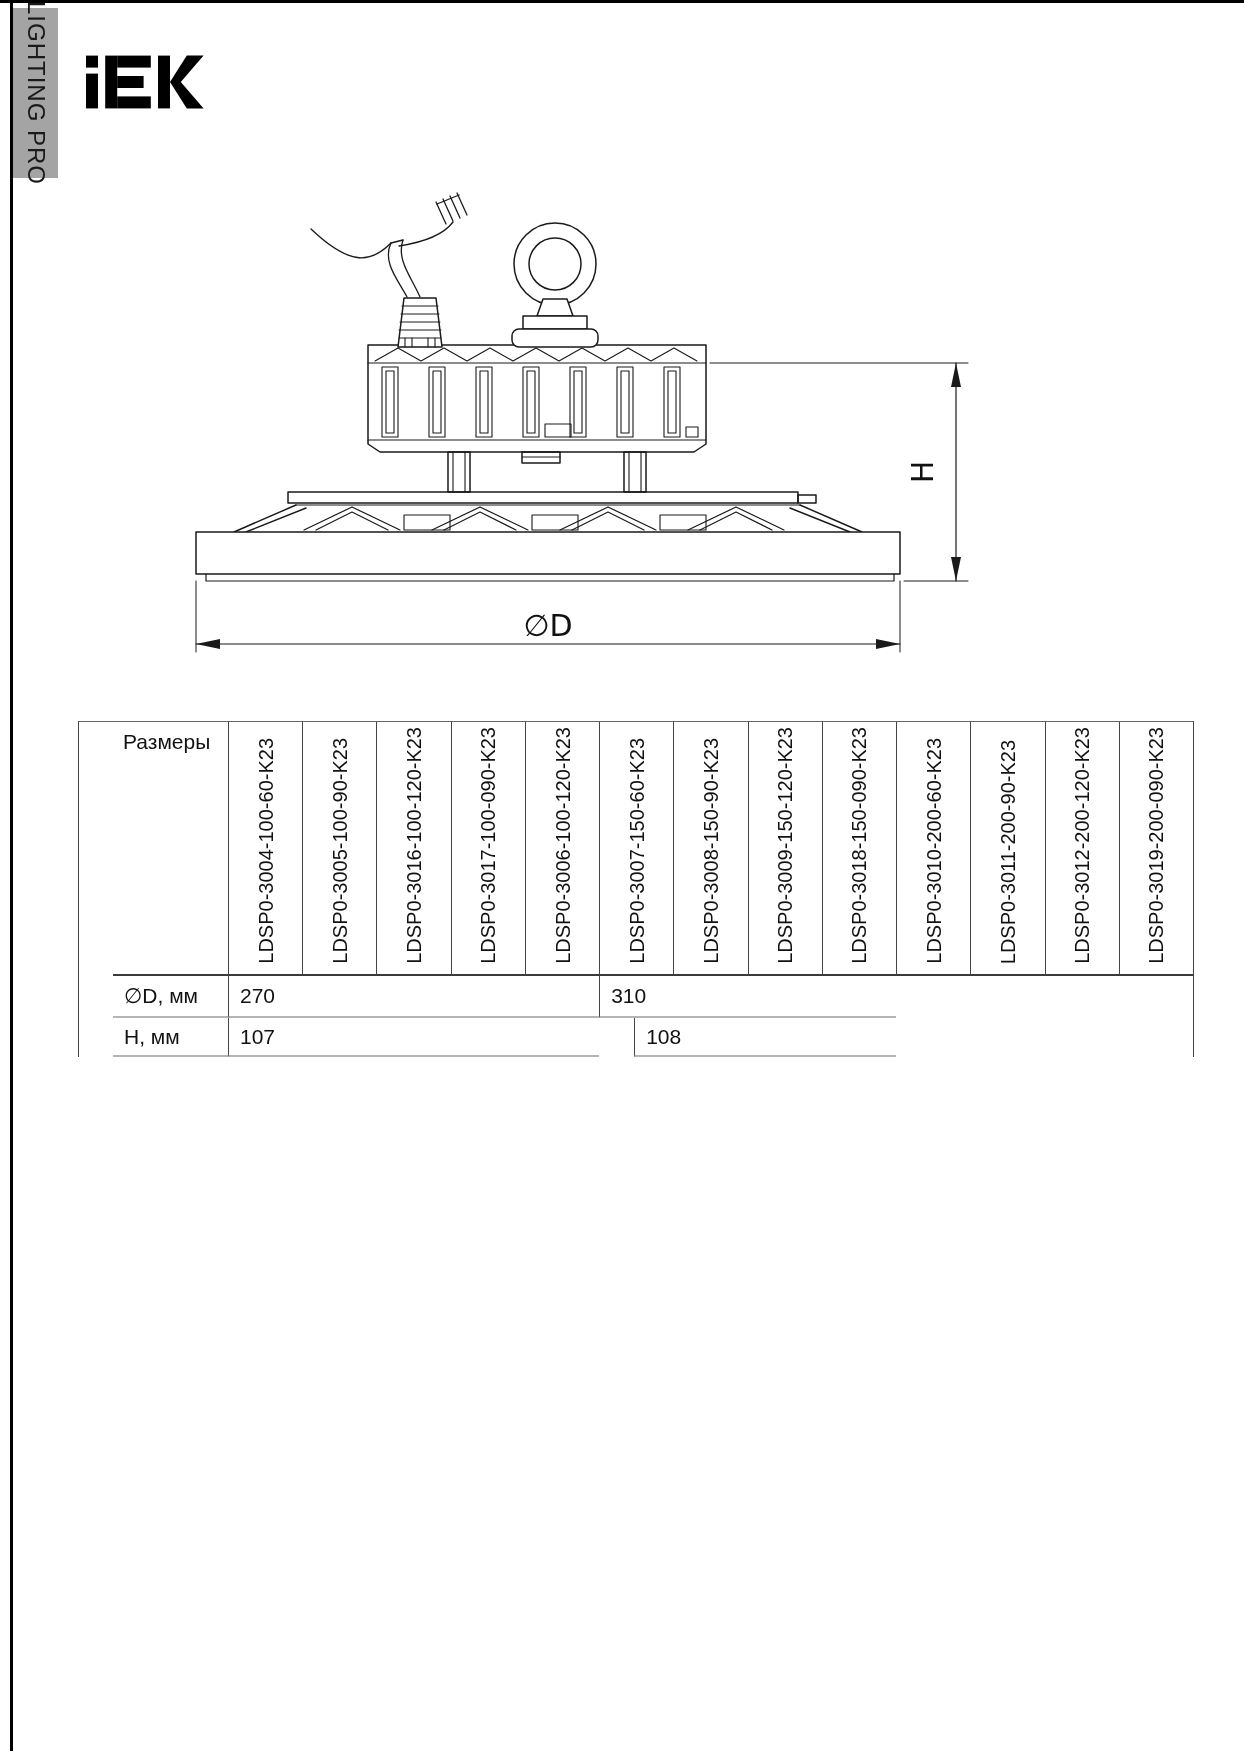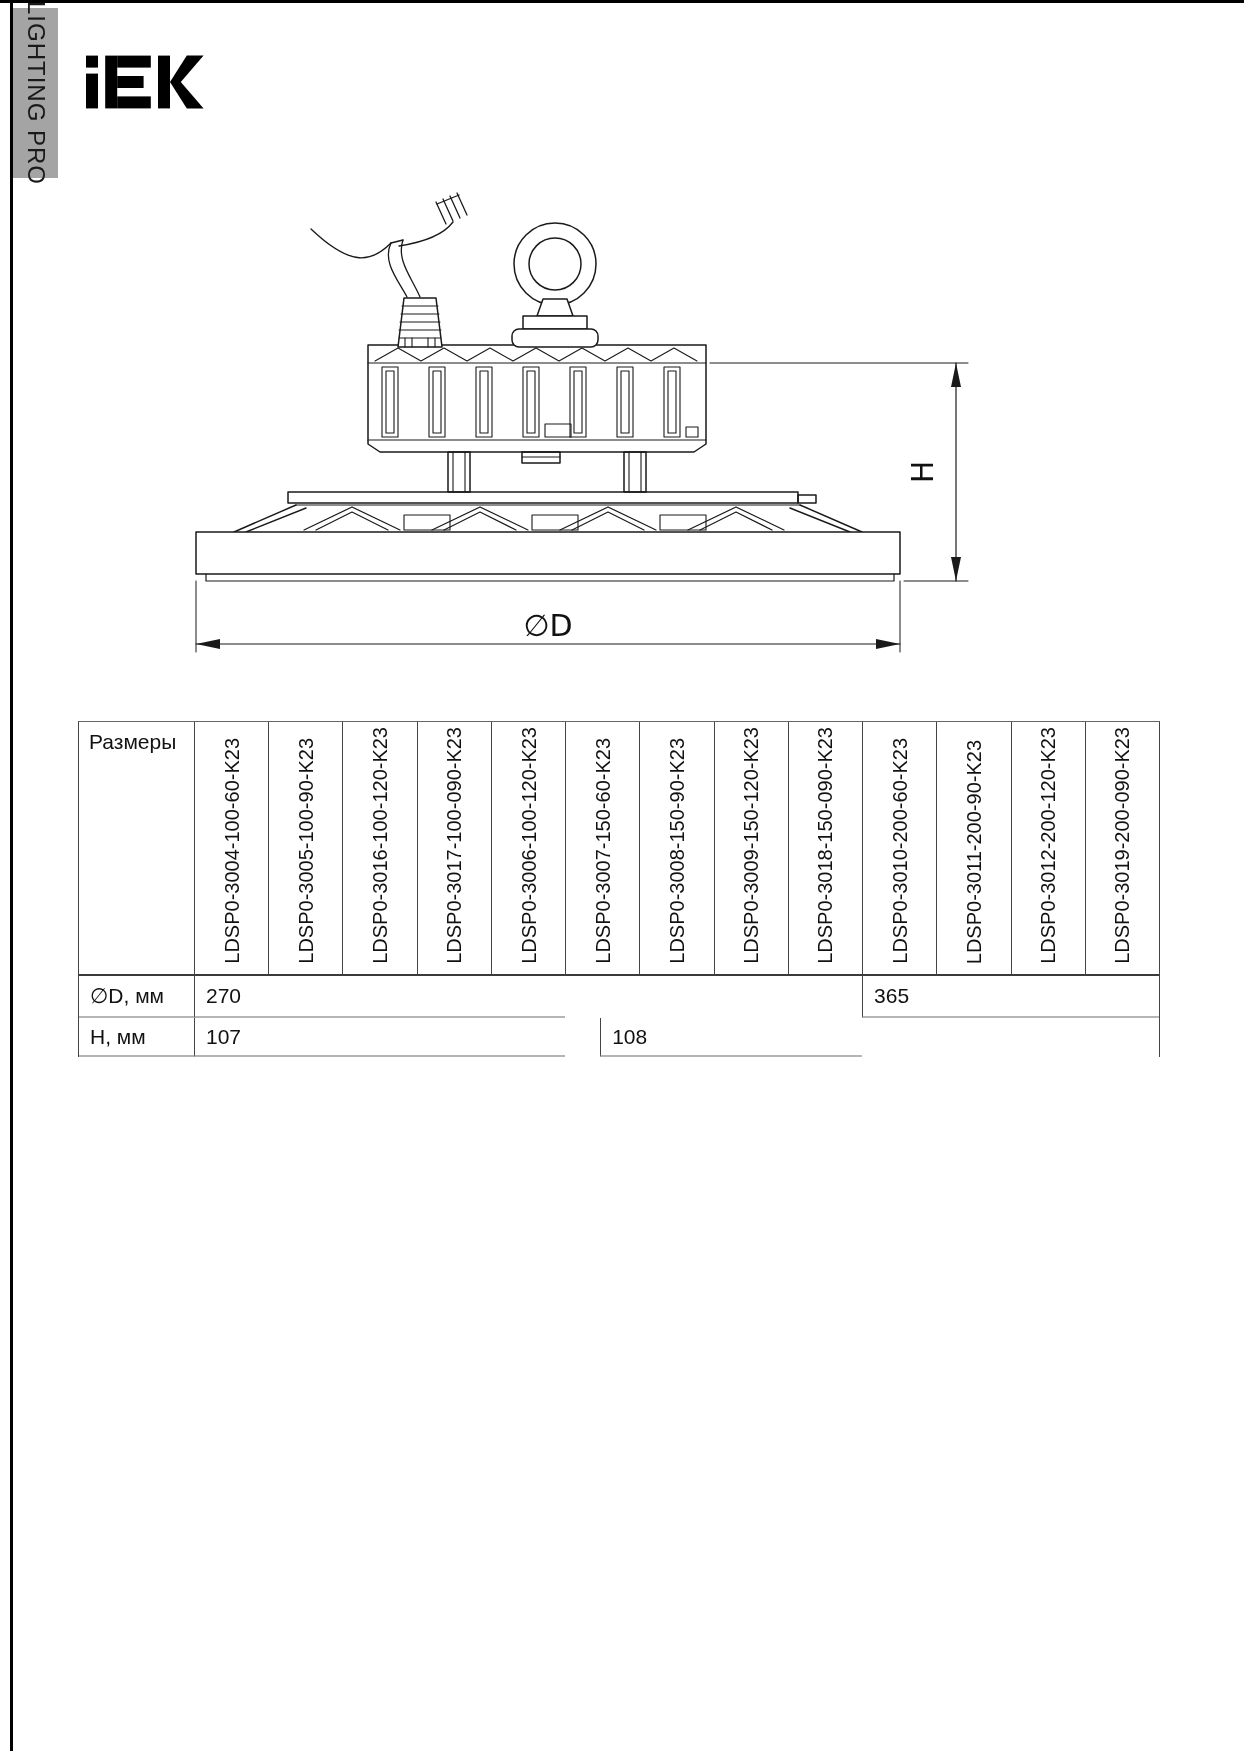--- a/index.html
+++ b/index.html
@@ -8,21 +8,21 @@
   .border-top{position:absolute;left:0;top:0;width:1244px;height:3px;background:#000;}
   .border-left{position:absolute;left:10px;top:0;width:3px;height:1751px;background:#000;}
   .side-bar{position:absolute;left:13px;top:8px;width:45px;height:170px;
             display:flex;align-items:center;justify-content:center;}
   .side-bar span{writing-mode:vertical-rl;font-size:24px;letter-spacing:1px;white-space:nowrap;}
   .logo{position:absolute;left:86px;top:54px;}
   .drawing{position:absolute;left:0;top:0;}
   .dim-table{position:absolute;left:78px;top:721px;width:1080px;display:grid;
              grid-template-columns:115px repeat(13,1fr);grid-template-rows:254px 42px 39px;
              border-top:1px solid #666;border-left:1px solid #444;border-right:1px solid #444;
-             font-size:21px;}
+             font-size:21px;padding-left:34px;}
   .cell{border-left:1px solid #444;}
   .cell.first{border-left:none;}
   .hcell{border-bottom:2px solid #3a3a3a;position:relative;}
   .hlabel{padding:8px 0 0 10px;}
   .vtext{position:absolute;bottom:10px;left:50%;writing-mode:vertical-rl;
          transform:translateX(-50%) rotate(180deg);font-size:20px;white-space:nowrap;}
   .dcell{display:flex;align-items:center;padding-left:11px;border-bottom:2px solid #b5b5b5;}
   .caption{position:absolute;left:78px;top:1086px;font-size:22px;}
 </style>
 </head>
@@ -187,20 +187,20 @@
         <span class="vtext">LDSP0-3011-200-90-K23</span>
       </div>
       <div class="cell hcell" style="grid-area: 1 / 13;">
         <span class="vtext">LDSP0-3012-200-120-K23</span>
       </div>
       <div class="cell hcell" style="grid-area: 1 / 14;">
         <span class="vtext">LDSP0-3019-200-090-K23</span>
       </div>
       <div class="cell first dcell" style="grid-area: 2 / 1; text-align: right;">∅D, мм</div>
       <div class="cell dcell" style="grid-area: 2 / 2 / auto / span 5;">270</div>
-      <div class="cell dcell" style="grid-area: 2 / 11 / auto / span 4;">365</div>
+      <div class="cell dcell" style="grid-area: 2 / 7 / auto / span 4;">310</div>
       <div class="cell first dcell" style="grid-area: 3 / 1;">H, мм</div>
       <div class="cell dcell" style="grid-area: 3 / 2 / auto / span 5;">107</div>
       <div class="cell dcell" style="grid-area: 3 / 7 / auto / span 4; margin-left: 35px;">108</div>
     </div>
 
 
 </div>
 
 </body></html>

